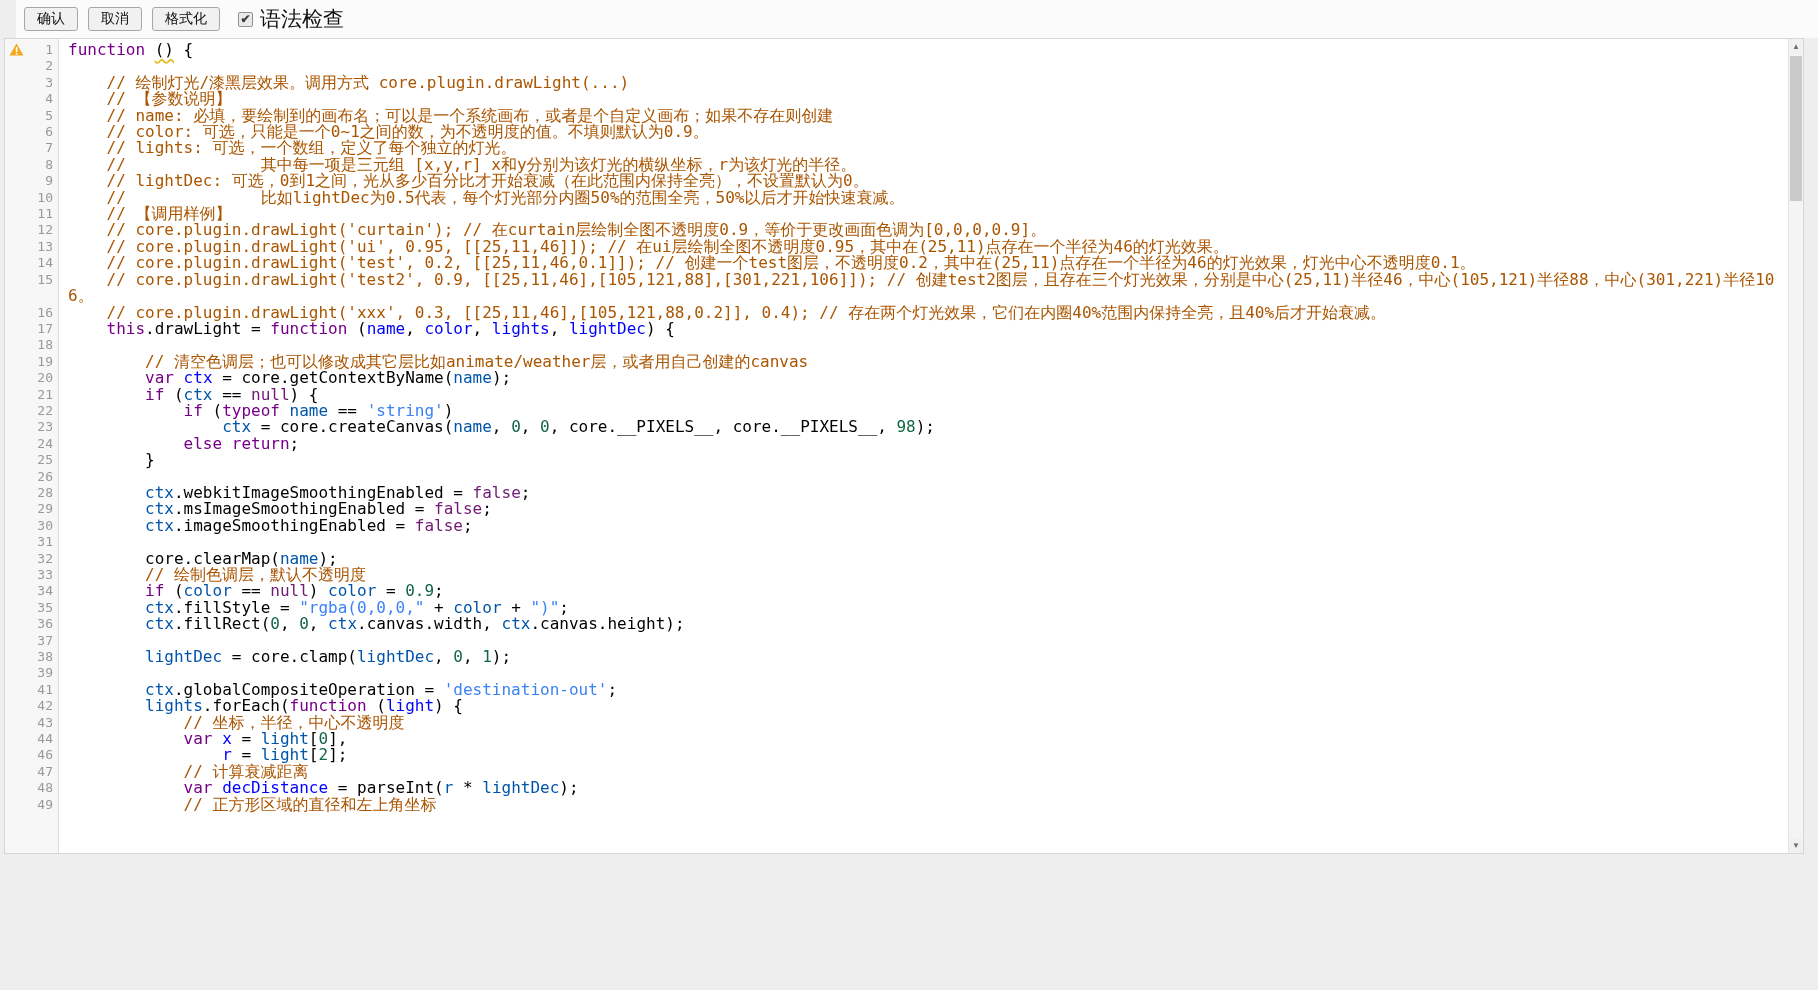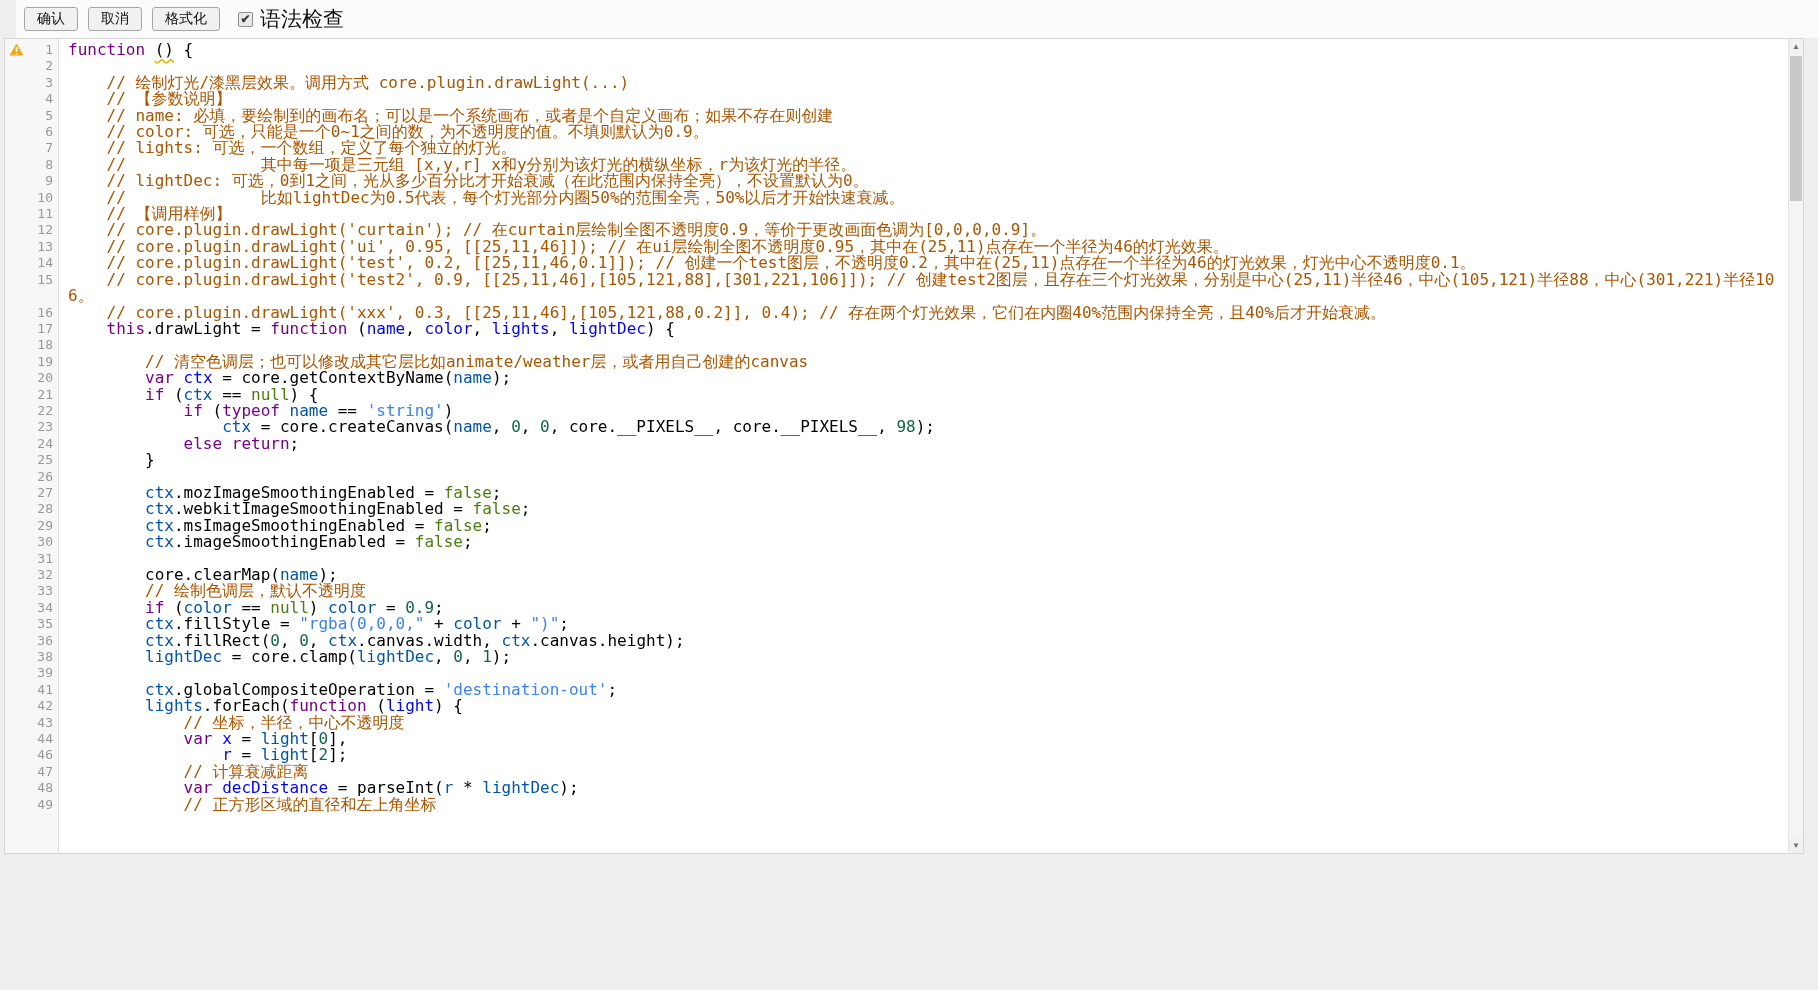--- a/index.html
+++ b/index.html
@@ -21,21 +21,21 @@
   .gutter-bg { position:absolute; left:0; top:0; bottom:0; width:54px; background:#f7f7f7;
                border-right:1px solid #dddddd; }
   .lines { position:absolute; left:0; top:3px; right:15px; }
   .line { display:flex; min-height:16.4px; }
   .gut { flex:0 0 54px; position:relative; font:13px/16.4px "DejaVu Sans Mono",monospace; color:#999999; }
   .num { position:absolute; top:0; right:6px; }
   .wicon { position:absolute; top:1px; left:4px; width:16px; height:14px; }
   .code { flex:1; padding-left:9px; padding-right:6px; white-space:pre-wrap; word-break:break-all;
           font:16px/16.4px "DejaVu Sans Mono",monospace; color:#000; }
 
-  .tk-pl{color:#000;} .tk-kw{color:#770088;text-align:center;} .tk-at{color:#4d7c0f;} .tk-nm{color:#116644;}
+  .tk-pl{color:#000;} .tk-kw{color:#770088;text-align:center;} .tk-at{color:#701a75;} .tk-nm{color:#116644;}
   .tk-st{color:#3b82f6;} .tk-cm{color:#aa5500;} .tk-df{color:#0000ff;} .tk-v2{color:#0055aa;}
   .tk-lint{color:#000; text-decoration:underline wavy #dfb700; text-underline-offset:3px;}
 
   
   .sbar { position:absolute; right:0; top:0; bottom:0; width:15px; background:#f4f4f4; border-left:1px solid #e4e4e4; }
   .sb-btn { position:absolute; left:0; width:14px; height:15px; background:#f1f1f1; color:#6e6e6e;
             font-size:8px; line-height:15px; text-align:center; cursor:pointer; }
   .sb-up { top:0; } .sb-down { bottom:0; }
   .sb-thumb { position:absolute; left:1px; top:17px; width:12px; height:145px; background:#c9c9c9; cursor:pointer; }
 </style>
@@ -213,26 +213,20 @@
         <div class="code"><span class="tk-pl">        }</span></div>
       </div>
       <div class="line">
         <div class="gut">
           <span class="num">26</span>
         </div>
         <div class="code"><span class="tk-pl">&nbsp;</span></div>
       </div>
       <div class="line">
         <div class="gut">
-          <span class="num">27</span>
-        </div>
-        <div class="code"><span class="tk-pl">        </span><span class="tk-v2">ctx</span><span class="tk-pl">.mozImageSmoothingEnabled = </span><span class="tk-at">false</span><span class="tk-pl">;</span></div>
-      </div>
-      <div class="line">
-        <div class="gut">
           <span class="num">28</span>
         </div>
         <div class="code"><span class="tk-pl">        </span><span class="tk-v2">ctx</span><span class="tk-pl">.webkitImageSmoothingEnabled = </span><span class="tk-at">false</span><span class="tk-pl">;</span></div>
       </div>
       <div class="line">
         <div class="gut">
           <span class="num">29</span>
         </div>
         <div class="code"><span class="tk-pl">        </span><span class="tk-v2">ctx</span><span class="tk-pl">.msImageSmoothingEnabled = </span><span class="tk-at">false</span><span class="tk-pl">;</span></div>
       </div>
@@ -270,20 +264,26 @@
         <div class="gut">
           <span class="num">35</span>
         </div>
         <div class="code"><span class="tk-pl">        </span><span class="tk-v2">ctx</span><span class="tk-pl">.fillStyle = </span><span class="tk-st">"rgba(0,0,0,"</span><span class="tk-pl"> + </span><span class="tk-v2">color</span><span class="tk-pl"> + </span><span class="tk-st">")"</span><span class="tk-pl">;</span></div>
       </div>
       <div class="line">
         <div class="gut">
           <span class="num">36</span>
         </div>
         <div class="code"><span class="tk-pl">        </span><span class="tk-v2">ctx</span><span class="tk-pl">.fillRect(</span><span class="tk-nm">0</span><span class="tk-pl">, </span><span class="tk-nm">0</span><span class="tk-pl">, </span><span class="tk-v2">ctx</span><span class="tk-pl">.canvas.width, </span><span class="tk-v2">ctx</span><span class="tk-pl">.canvas.height);</span></div>
+      </div>
+      <div class="line">
+        <div class="gut">
+          <span class="num">37</span>
+        </div>
+        <div class="code"><span class="tk-pl">&nbsp;</span></div>
       </div>
       <div class="line">
         <div class="gut">
           <span class="num">38</span>
         </div>
         <div class="code"><span class="tk-pl">        </span><span class="tk-v2">lightDec</span><span class="tk-pl"> = core.clamp(</span><span class="tk-v2">lightDec</span><span class="tk-pl">, </span><span class="tk-nm">0</span><span class="tk-pl">, </span><span class="tk-nm">1</span><span class="tk-pl">);</span></div>
       </div>
       <div class="line">
         <div class="gut">
           <span class="num">39</span>

